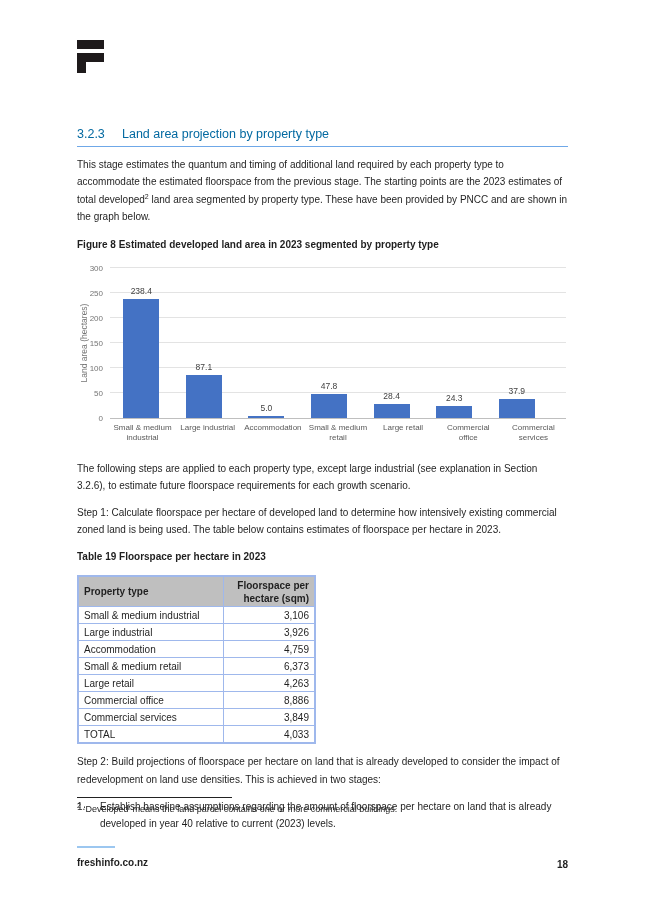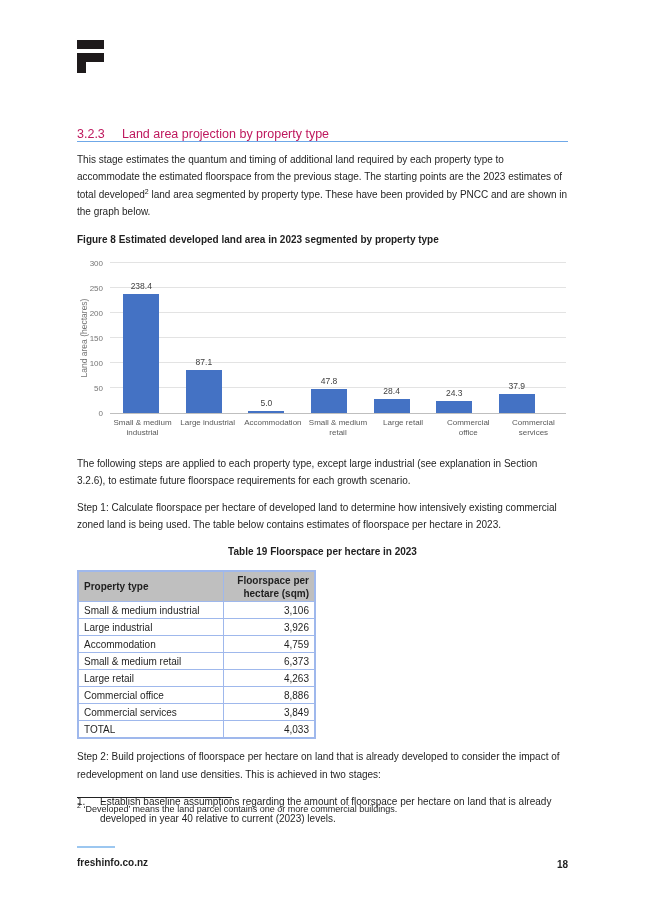--- a/index.html
+++ b/index.html
@@ -8,22 +8,22 @@
     font-family:"Liberation Sans", sans-serif;color:#1f1f1f;margin:0 auto;
   }
   .content{position:absolute;left:77px;top:0;width:491px;}
 
   
   .logo{margin-top:40px;width:28px;height:33px;}
 
   
   .heading{
     margin-top:50px;display:flex;align-items:baseline;
-    font-size:12.5px;color:#be185d;
-    border-bottom:1.5px solid #6fa8e8;
+    font-size:12.5px;color:#0369a1;
+    border-bottom:1.5px solid #6fa8e8;padding-bottom:5px;
   }
   .heading .h-num{width:45px;flex:0 0 45px;}
 
   
   .bodytext{font-size:10px;line-height:17.3px;margin:9px 0 0 0;}
   .bodytext sup, .fn-text sup{font-size:7px;line-height:0;vertical-align:super;}
   .bold{font-weight:normal;}
   .caption{margin:13px 0 0 0;font-size:10px;font-weight:bold;line-height:14px;}
 
   
@@ -145,21 +145,21 @@
           <div class="xlabel">Large retail</div>
           <div class="xlabel">Commercial office</div>
           <div class="xlabel">Commercial services</div>
         </div>
     </div>
 
     <p class="bodytext">The following steps are applied to each property type, except large industrial (see explanation in Section 3.2.6), to estimate future floorspace requirements for each growth scenario.</p>
 
     <p class="bodytext"><span class="bold">Step 1:</span><span> Calculate floorspace per hectare of developed land to determine how intensively existing commercial zoned land is being used.  The table below contains estimates of floorspace per hectare in 2023.</span></p>
 
-    <p class="caption" style="margin-top:12px;text-align:center;">Table 19 Floorspace per hectare in 2023</p>
+    <p class="caption" style="margin-top:12px;">Table 19 Floorspace per hectare in 2023</p>
 
     <table class="t19">
       <thead>
         <tr>
           <th class="col-prop">Property type</th>
           <th class="col-val">Floorspace per hectare (sqm)</th>
         </tr>
       </thead>
       <tbody id="tableBody">
           <tr>

